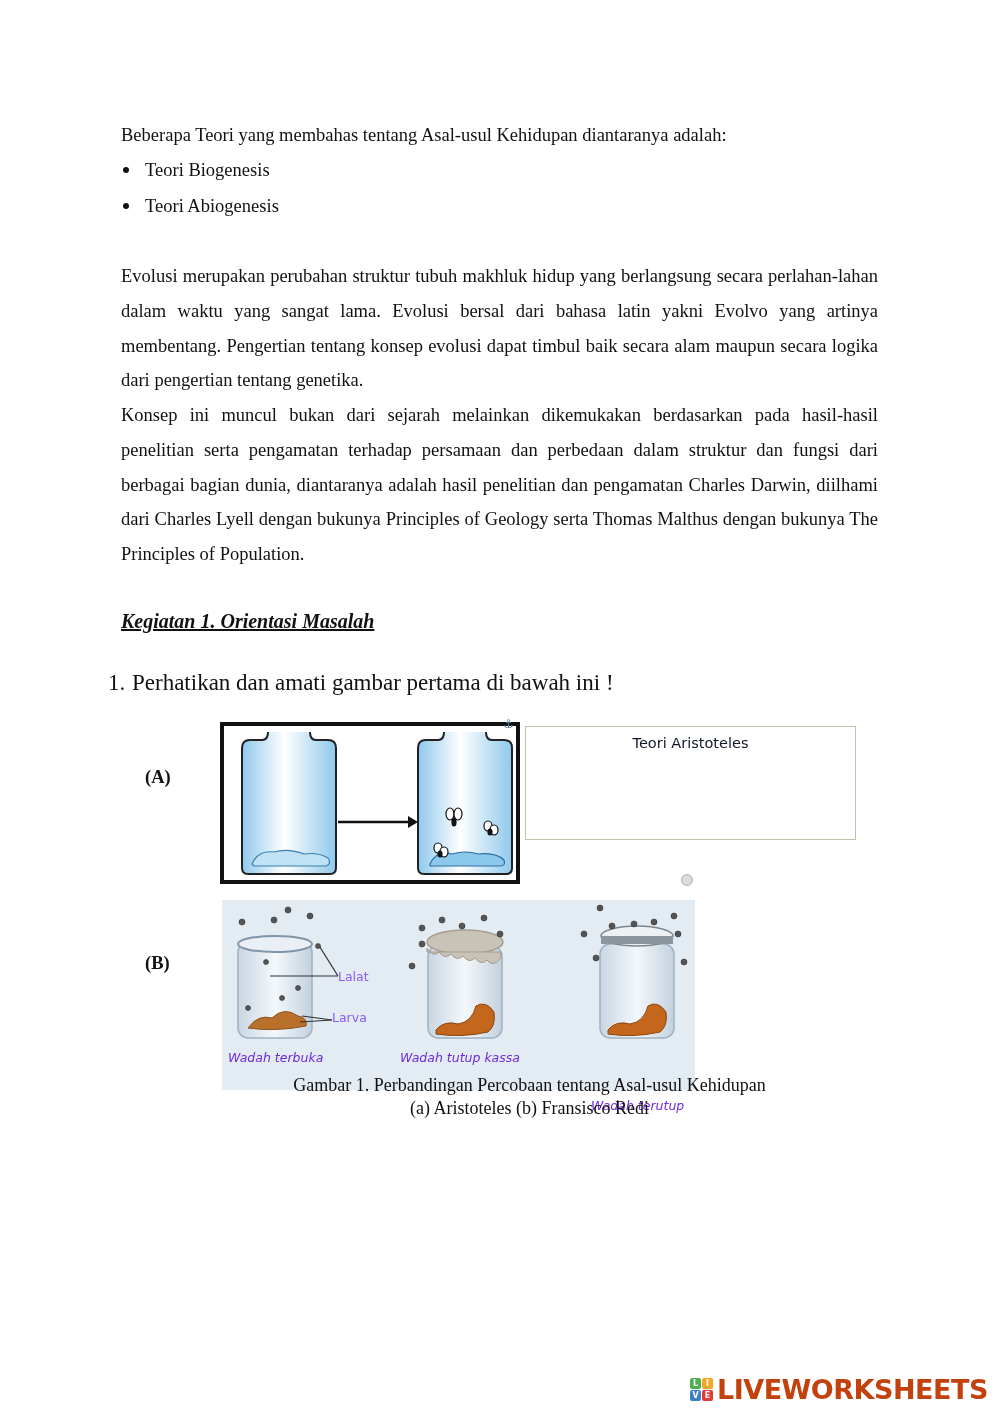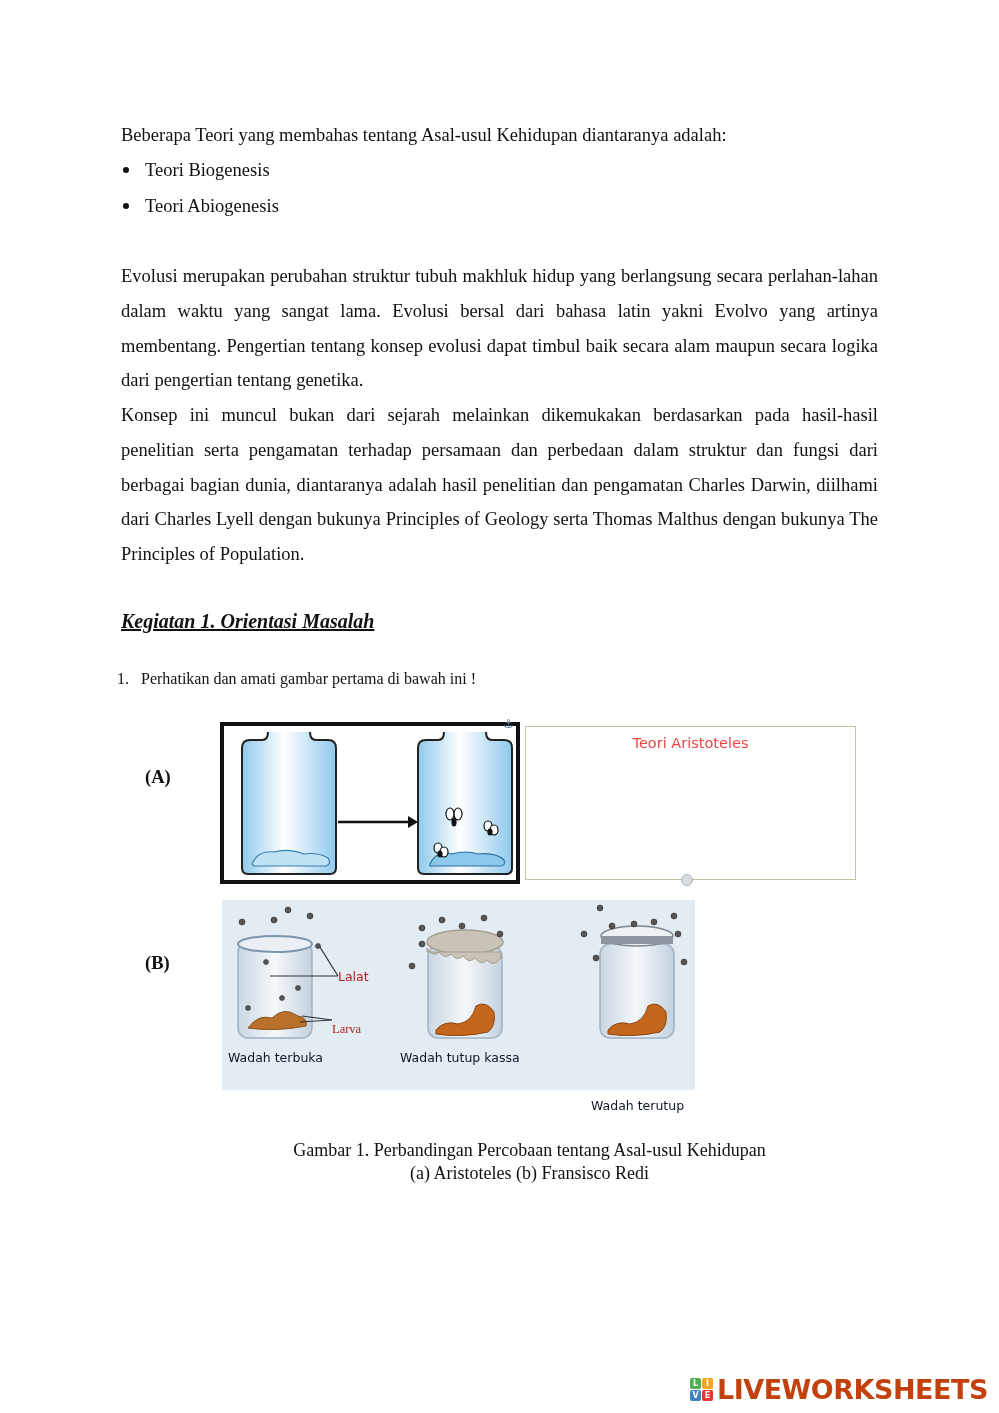--- a/index.html
+++ b/index.html
@@ -7,48 +7,48 @@
          font-family: "Liberation Serif", "DejaVu Serif", serif; color: #111; }
   .text { position: absolute; left: 121px; width: 757px; font-size: 18.5px; line-height: 34.8px; }
   .intro { top: 118px; }
   .bullets { position: absolute; left: 121px; top: 152px; margin: 0; padding: 0; list-style: none; font-size: 18.5px; }
   .bullets li { height: 36px; line-height: 36px; position: relative; padding-left: 24px; }
   .bullets li .dot { position: absolute; left: 2px; top: 15px; width: 6px; height: 6px; border-radius: 50%; background: #111; }
   .para { text-align: justify; text-align-last: left; }
   .p1 { top: 259px; }
   .p2 { top: 398px; }
   .heading { position: absolute; left: 121px; top: 610px; font-size: 20px; font-weight: bold; font-style: italic; text-decoration: underline; }
-  .q1 { position: absolute; left: 117px; top: 670px; font-size: 16px; }
+  .q1 { position: absolute; left: 108px; top: 670px; font-size: 23px; }
   .q1 .num { display: inline-block; width: 24px; }
   .label { position: absolute; font-weight: bold; font-size: 18.5px; }
   .label-a { left: 145px; top: 767px; }
   .label-b { left: 145px; top: 953px; }
 
   
   .figA { position: absolute; left: 220px; top: 722px; width: 300px; height: 162px; background: #fff; border: 4px solid #111; box-sizing: border-box; }
   .figA svg { width: 100%; height: 100%; display: block; }
-  .figA-box { position: absolute; left: 525px; top: 726px; width: 331px; height: 154px; border: 1.5px solid #b9c6a8; box-sizing: border-box; background: #fff;
-              font-family: "DejaVu Sans", "Liberation Sans", sans-serif; color: #ef4444; text-align: center; }
+  .figA-box { position: absolute; left: 525px; top: 726px; width: 331px; height: 114px; border: 1.5px solid #b9c6a8; box-sizing: border-box; background: #fff;
+              font-family: "DejaVu Sans", "Liberation Sans", sans-serif; color: #0f172a; text-align: center; }
   .figA-box .t { font-size: 14.5px; margin-top: 8px; }
   .figA-box .b { font-size: 14.5px; line-height: 24px; margin-top: 8px; padding: 0 10px; }
   .anchor-icon { position: absolute; left: 503px; top: 718px; width: 12px; height: 12px; color: #5a7fa8; font-size: 12px; line-height: 12px; font-family: "DejaVu Sans", sans-serif; }
   .handle-icon { position: absolute; left: 681px; top: 874px; width: 12px; height: 12px; border-radius: 50%; background: #d8dce0; border: 1px solid #b0b6bc; box-sizing: border-box; }
 
   
   .figB { position: absolute; left: 222px; top: 900px; width: 473px; height: 190px; background: #e3ebf3; }
   .figB svg { width: 100%; height: 100%; display: block; }
-  .figB .cap { position: absolute; font-family: "DejaVu Sans", "Liberation Sans", sans-serif; font-size: 12.5px; color: #0f172a; }
+  .figB .cap { position: absolute; font-family: "DejaVu Sans", "Liberation Sans", sans-serif; font-size: 12.5px; color: #6d28d9; font-style: italic; }
   .figB .cap1 { left: 6px; top: 150px; }
   .figB .cap2 { left: 178px; top: 150px; }
   .figB .cap3 { left: 369px; top: 150px; margin-top: 48px; }
-  .figB .lbl { position: absolute; font-family: "DejaVu Sans", "Liberation Sans", sans-serif; font-size: 12.5px; color: #b91c1c; text-align: center; }
+  .figB .lbl { position: absolute; font-family: "DejaVu Sans", "Liberation Sans", sans-serif; font-size: 12.5px; color: #8b5cf6; text-align: center; }
   .figB .lbl-lalat { left: 116px; top: 69px; }
-  .figB .lbl-larva { left: 110px; top: 122px; font-family: Liberation Serif, serif; }
-
-  .caption { position: absolute; left: 200px; width: 659px; text-align: center; font-size: 18px; line-height: 23px; top: 1139px; }
+  .figB .lbl-larva { left: 110px; top: 110px; }
+
+  .caption { position: absolute; left: 200px; width: 659px; text-align: center; font-size: 18px; line-height: 23px; top: 1074px; }
 
   .logo { position: absolute; left: 690px; top: 1374px; height: 30px; display: flex; align-items: center; }
   .logo-grid { display: grid; grid-template-columns: 11px 11px; grid-template-rows: 11px 11px; gap: 1px; margin-right: 4px; }
   .logo-grid span { display: flex; align-items: center; justify-content: center; color: #fff; font-family: "DejaVu Sans", sans-serif; font-weight: bold; font-size: 8px; border-radius: 2px; }
   .logo-text { font-family: "DejaVu Sans", "Liberation Sans", sans-serif; font-weight: bold; font-size: 27px; color: #c2410c; letter-spacing: -0.5px; }
 </style>
 </head>
 <body>
 
 <div class="text intro">Beberapa Teori yang membahas tentang Asal-usul Kehidupan diantaranya adalah:</div>

